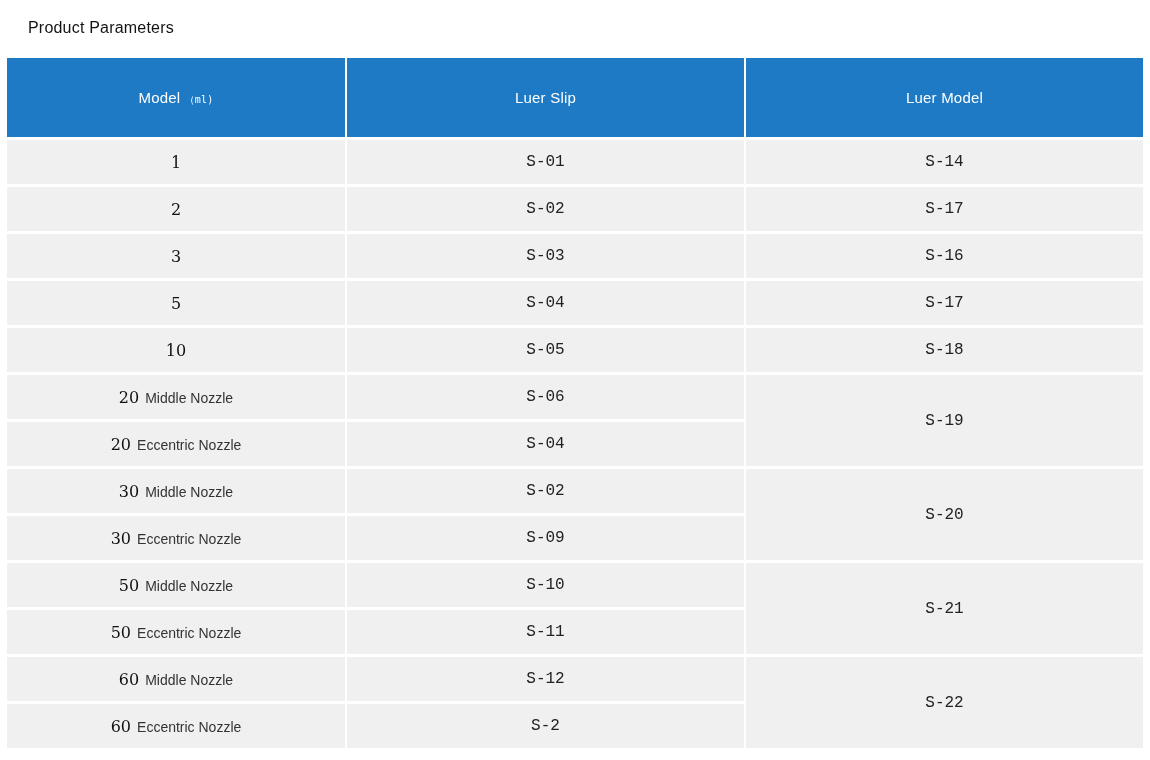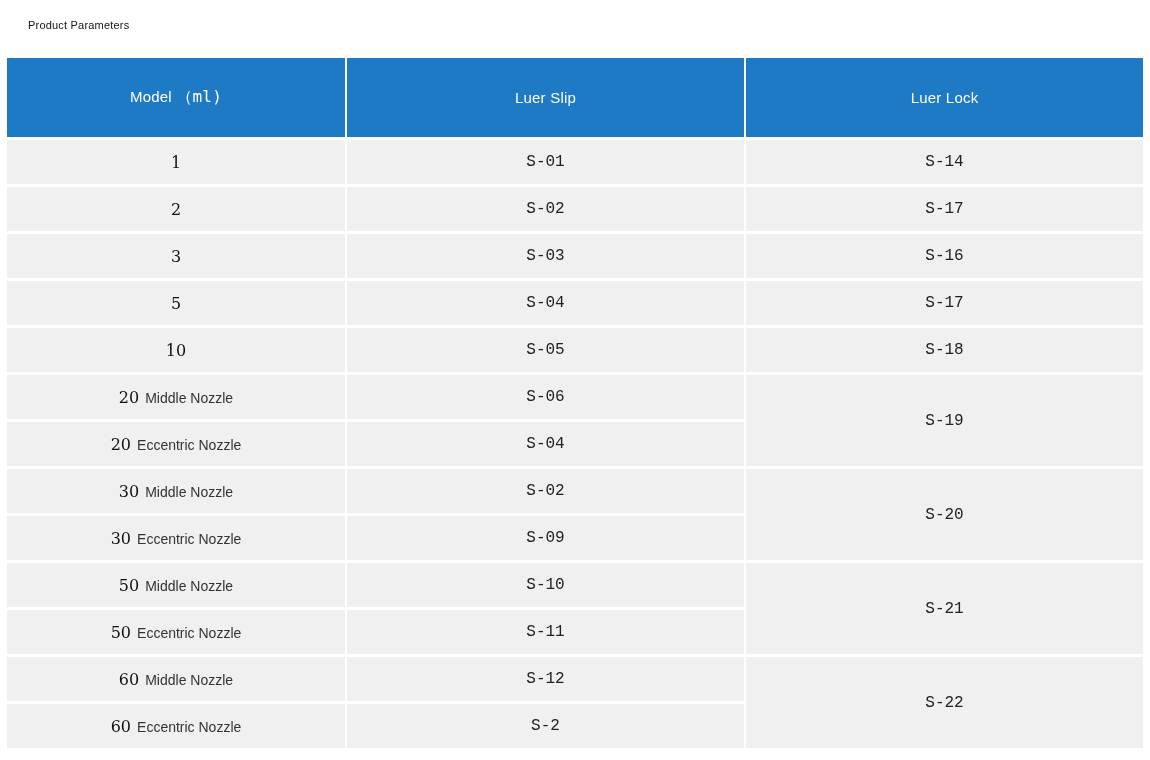--- a/index.html
+++ b/index.html
@@ -14,21 +14,21 @@
   .page {
     position: relative;
     width: 1150px;
     height: 760px;
     background: #ffffff;
   }
   .page-title {
     position: absolute;
     left: 28px;
     top: 19px;
-    font-size: 11px;
+    font-size: 16px;
     color: #141414;
     letter-spacing: 0.2px;
   }
   table.params {
     position: absolute;
     left: 5px;
     top: 55px;
     width: 1140px;
     border-collapse: separate;
     border-spacing: 2px 3px;
@@ -62,21 +62,21 @@
   }
   .model-label {
     font-size: 14px;
     color: #333333;
     margin-left: 6px;
     text-align: center;
   }
   .model-label:empty { margin-left: 0; }
   .unit {
     font-family: "DejaVu Sans Mono", monospace;
-    font-size: 16px;
+    font-size: 10px;
   }
   td.highlight {
     color: var(--accent-orange, #EE6C00);
   }
 </style>
 </head>
 <body>
 
 <div class="page">
   <div class="page-title">Product Parameters</div>
@@ -84,21 +84,21 @@
   <table class="params">
     <colgroup>
       <col style="width:338px">
       <col style="width:397px">
       <col style="width:397px">
     </colgroup>
     <thead>
       <tr>
         <th><span>Model</span> <span class="unit">（ml)</span></th>
         <th>Luer Slip</th>
-        <th>Luer Lock</th>
+        <th>Luer Model</th>
       </tr>
     </thead>
     <tbody>
       <tr>
         <td><span class="model-num">1</span><span class="model-label"></span></td>
         <td class="serif">S-01</td>
         <td class="serif">S-14</td>
       </tr>
       <tr>
         <td><span class="model-num">2</span><span class="model-label"></span></td>

